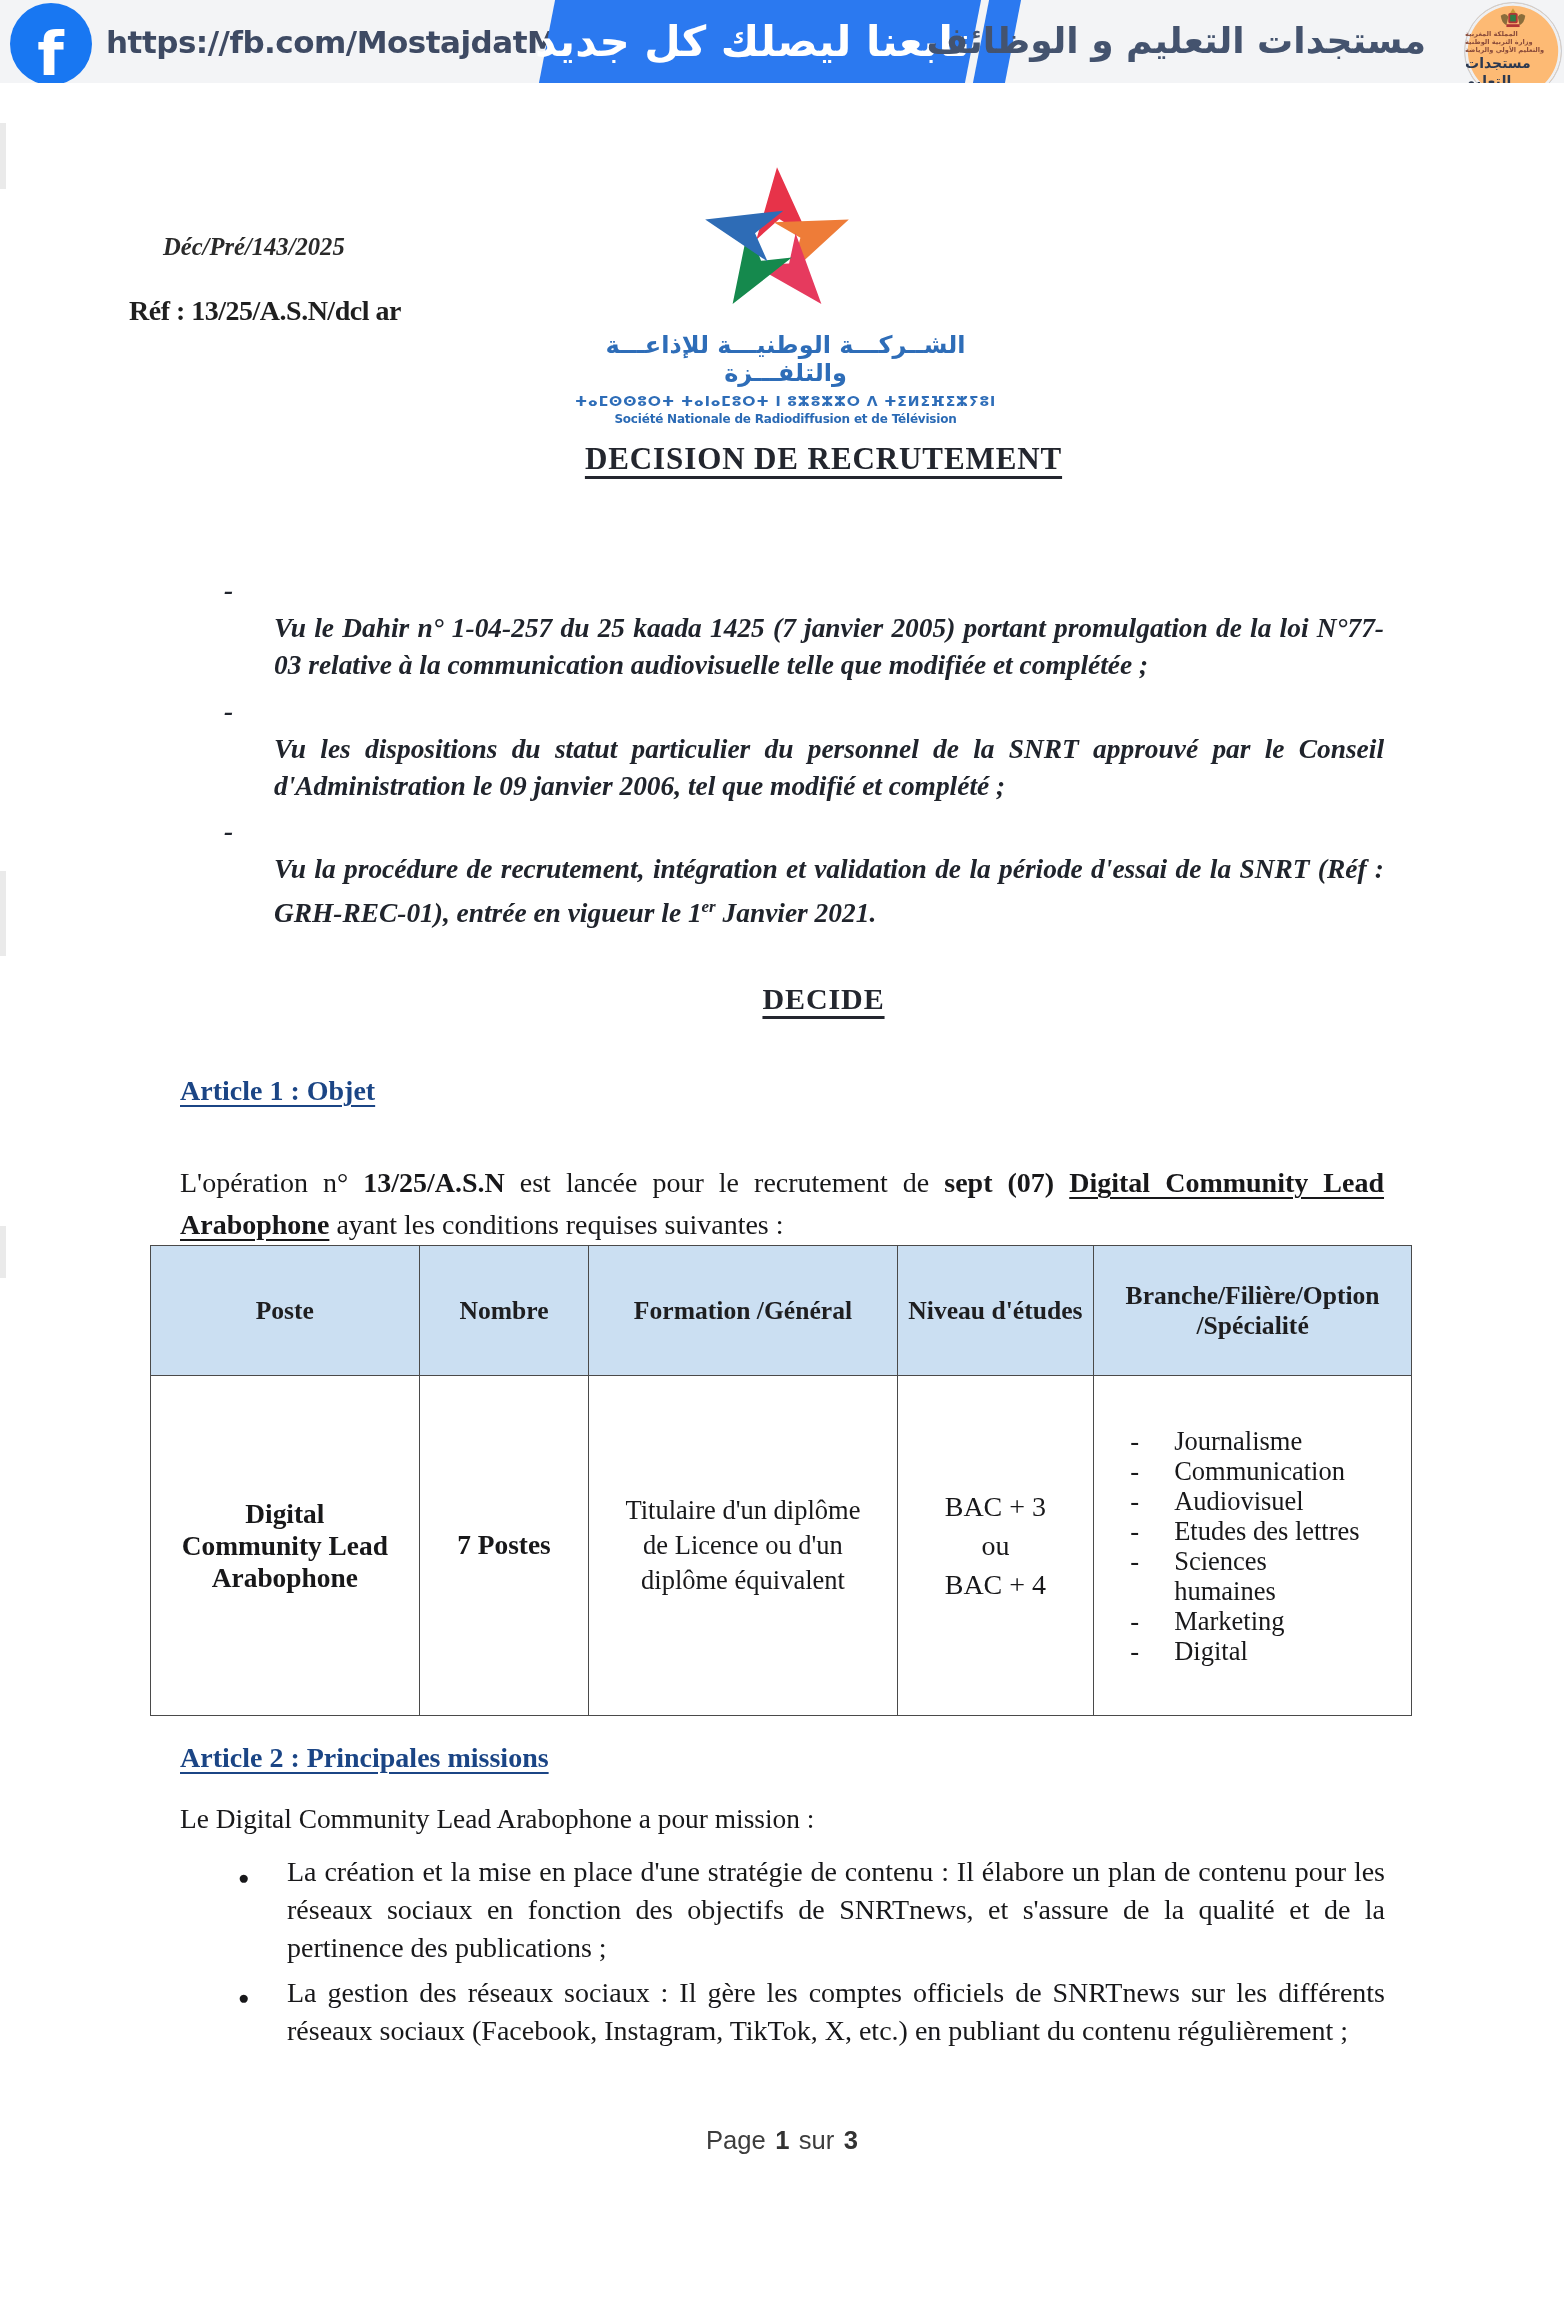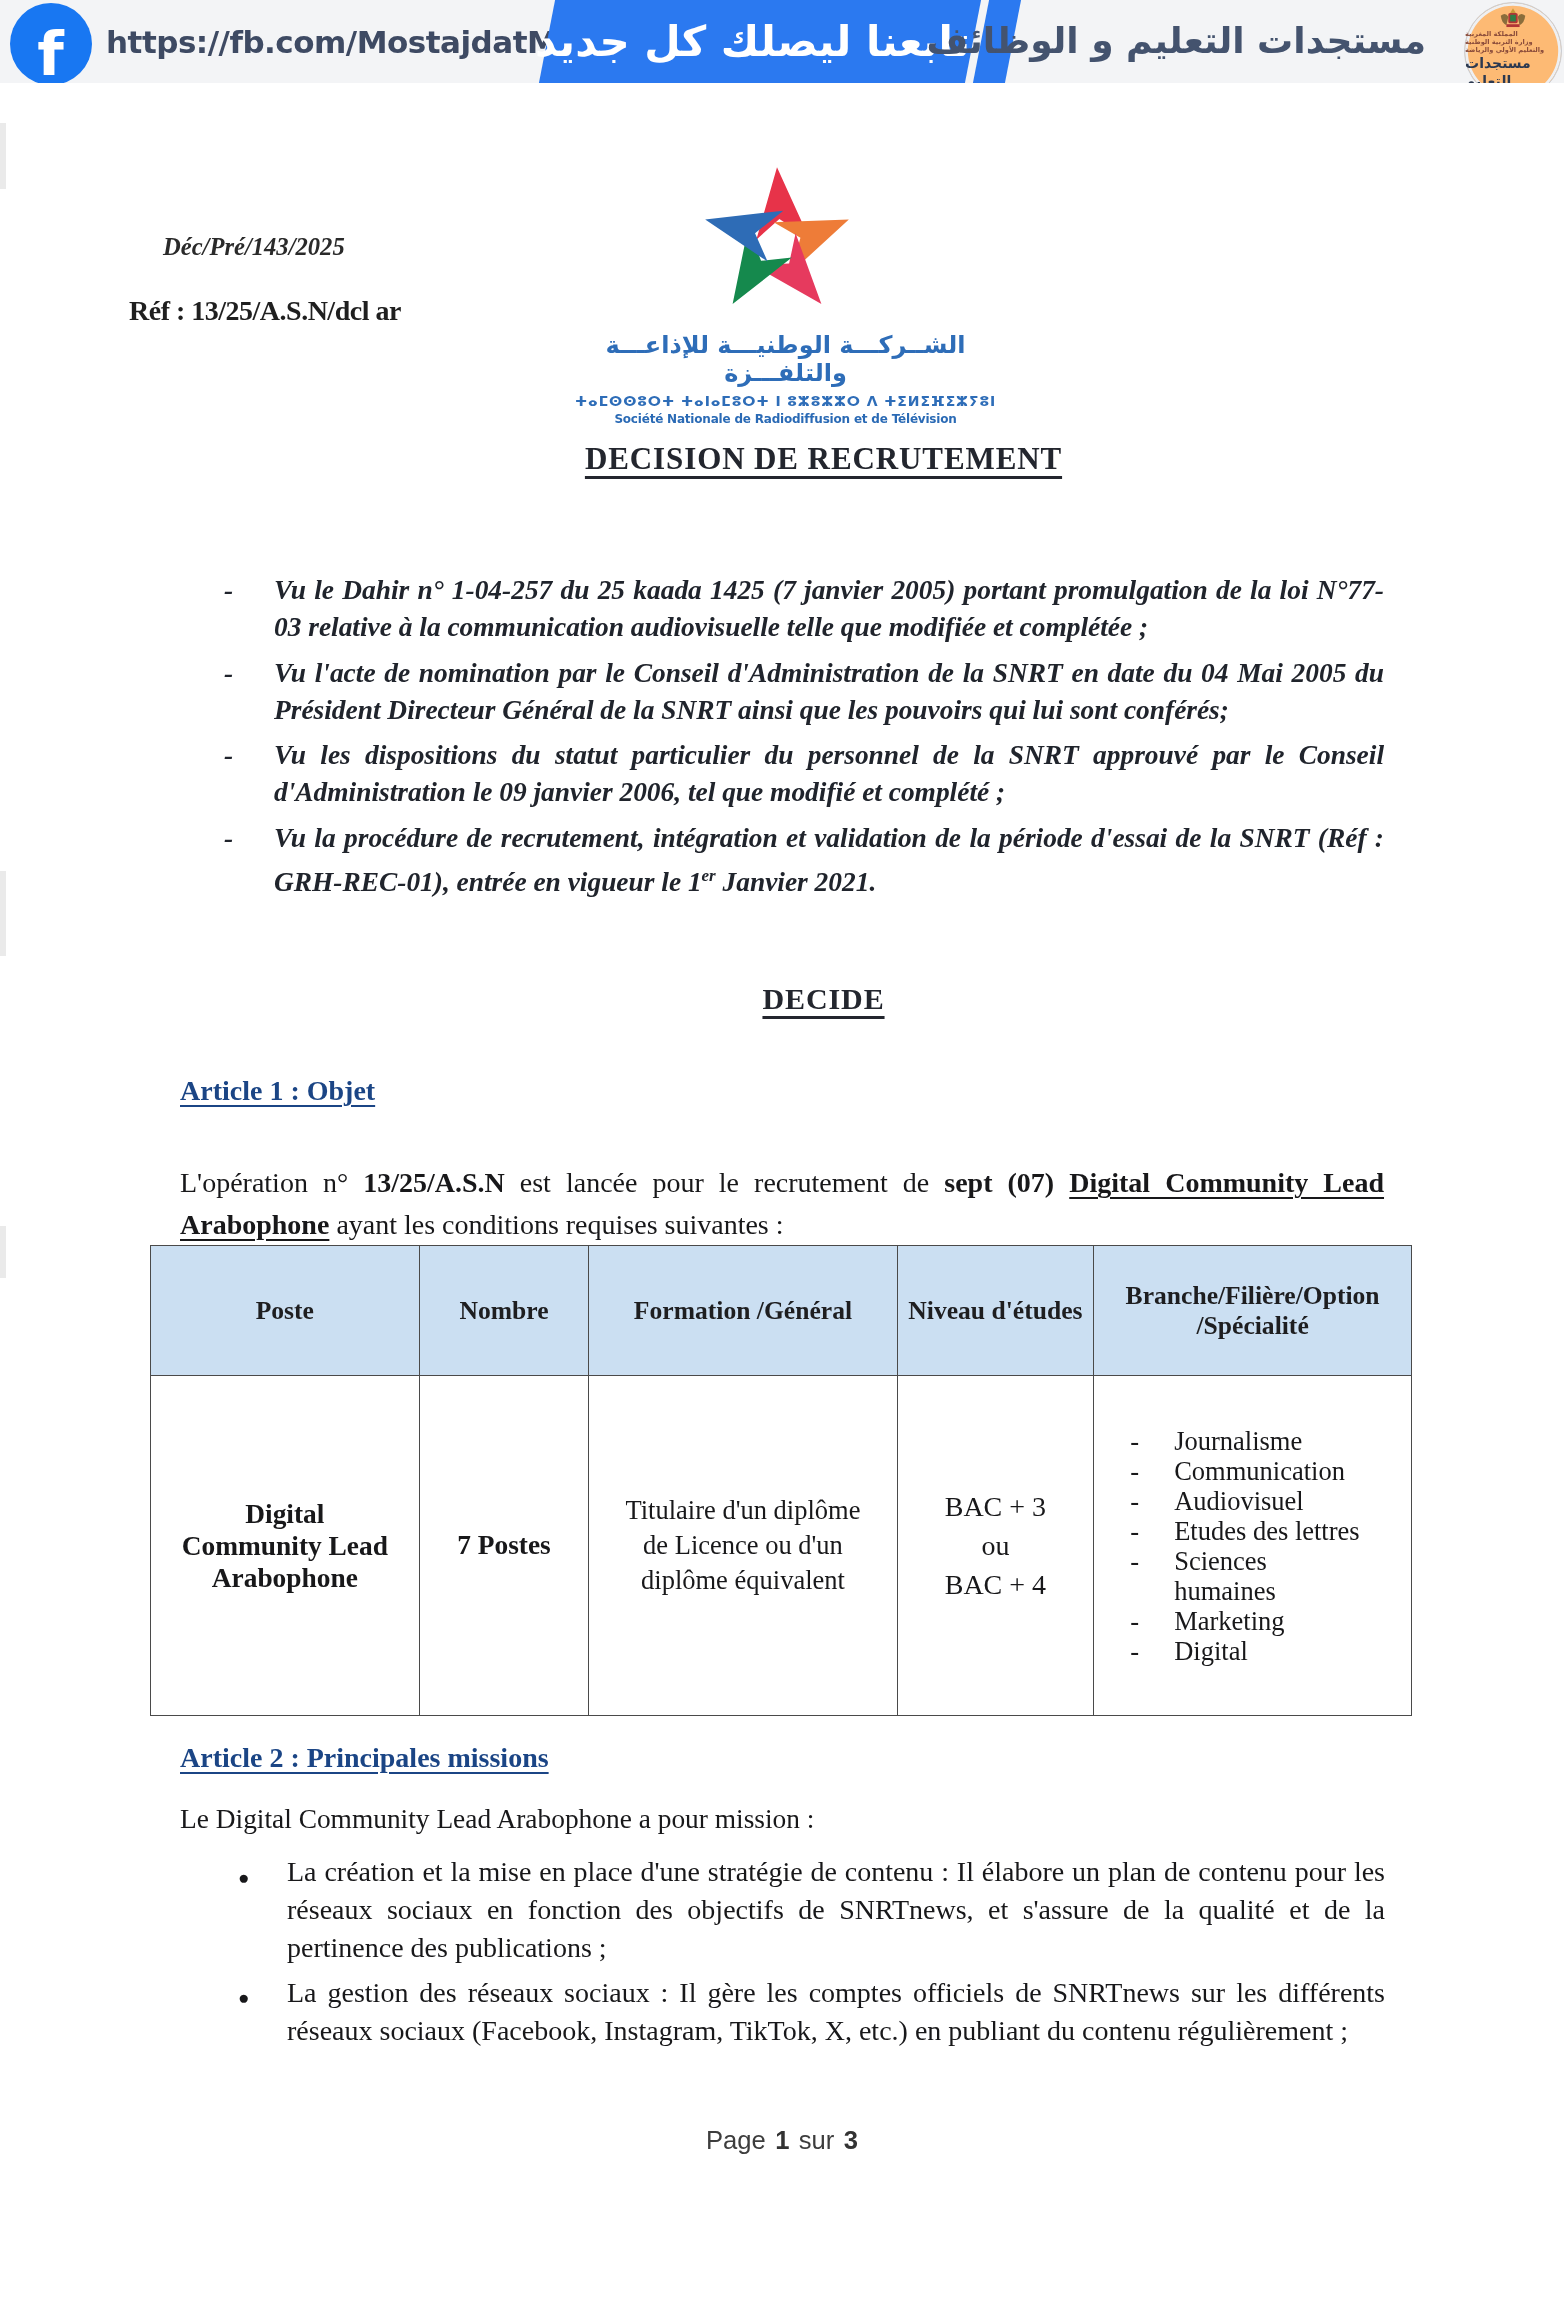--- a/index.html
+++ b/index.html
@@ -48,21 +48,21 @@
   .center-head > span { text-decoration:underline; text-decoration-thickness:2.8px; text-underline-offset:6.6px; }
   .title-main { top:441px; font-size:31px; letter-spacing:0.9px; }
   .title-sub  { top:524px; font-size:32px; letter-spacing:0.5px; }
   .decide     { top:982px; font-size:30px; letter-spacing:0.9px; }
 
   
   .vu-list { position:absolute; left:224px; top:572px; width:1160px; list-style:none; margin:0; padding:0; }
   .vu-item { display:flex; margin:0 0 8.5px 0; font-weight:bold; font-style:italic;
              font-size:27.4px; line-height:37px; color:#20242c; }
   .vu-item::before { content:"-"; width:50px; flex:none; }
-  .vu-text { flex:1; text-align:justify; }
+  .vu-text { flex:1; text-align:justify;margin-top:38px; }
   .vu-text sup { font-size:0.62em; vertical-align:super; }
 
   
   .article-heading { position:absolute; left:180px; color:#1b4585; font-size:28px; font-weight:bold; }
   .article-heading > span { text-decoration:underline; text-decoration-thickness:2.4px; text-underline-offset:4.7px; }
   .a1-heading { top:1075px; }
   .a2-heading { top:1742px;text-align:right; }
   .a1-para { position:absolute; left:180px; top:1134px; width:1204px; font-size:28px; line-height:42px;
              text-align:justify; color:#18181a; }
   .bold { font-weight:bold; }
@@ -156,23 +156,20 @@
     <div class="org-ar">الشــركـــة الوطنيـــة للإذاعـــة والتلفـــزة</div>
     <div class="org-tif">ⵜⴰⵎⵙⵙⵓⵔⵜ ⵜⴰⵏⴰⵎⵓⵔⵜ ⵏ ⵓⵣⵓⵣⵣⵔ ⴷ ⵜⵉⵍⵉⴼⵉⵣⵢⵓⵏ</div>
     <div class="org-fr">Société Nationale de Radiodiffusion et de Télévision</div>
   </div>
 
   <div class="center-head title-main"><span>DECISION DE RECRUTEMENT</span></div>
 
   <ul class="vu-list">
     <li class="vu-item">
         <span class="vu-text">Vu le Dahir n° 1-04-257 du 25 kaada 1425 (7 janvier 2005) portant promulgation de la loi N°77-03 relative à la communication audiovisuelle telle que modifiée et complétée ;</span>
-      </li>
-    <li class="vu-item">
-        <span class="vu-text">Vu l'acte de nomination par le Conseil d'Administration de la SNRT en date du 04 Mai 2005 du Président Directeur Général de la SNRT ainsi que les pouvoirs qui lui sont conférés;</span>
       </li>
     <li class="vu-item">
         <span class="vu-text">Vu les dispositions du statut particulier du personnel de la SNRT approuvé par le Conseil d'Administration le 09 janvier 2006, tel que modifié et complété ;</span>
       </li>
     <li class="vu-item">
       <span class="vu-text"><span>Vu la procédure de recrutement, intégration et validation de la période d'essai de la SNRT (Réf : GRH-REC-01), entrée en vigueur le 1</span><sup>er</sup><span> Janvier 2021.</span></span>
     </li>
   </ul>
 
   <div class="center-head decide"><span>DECIDE</span></div>

